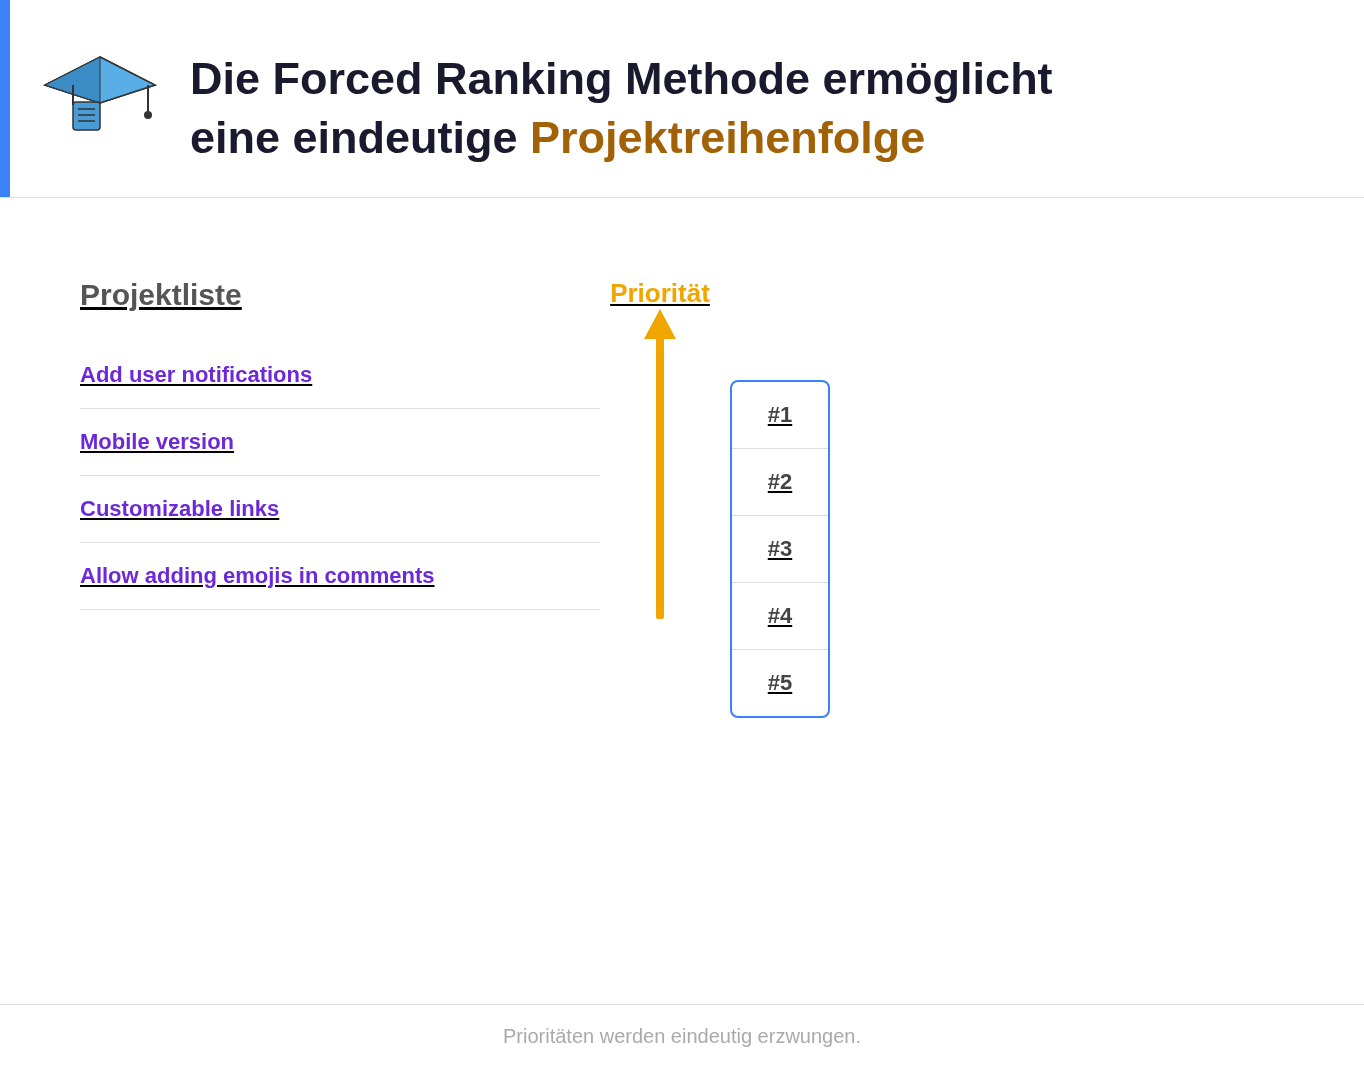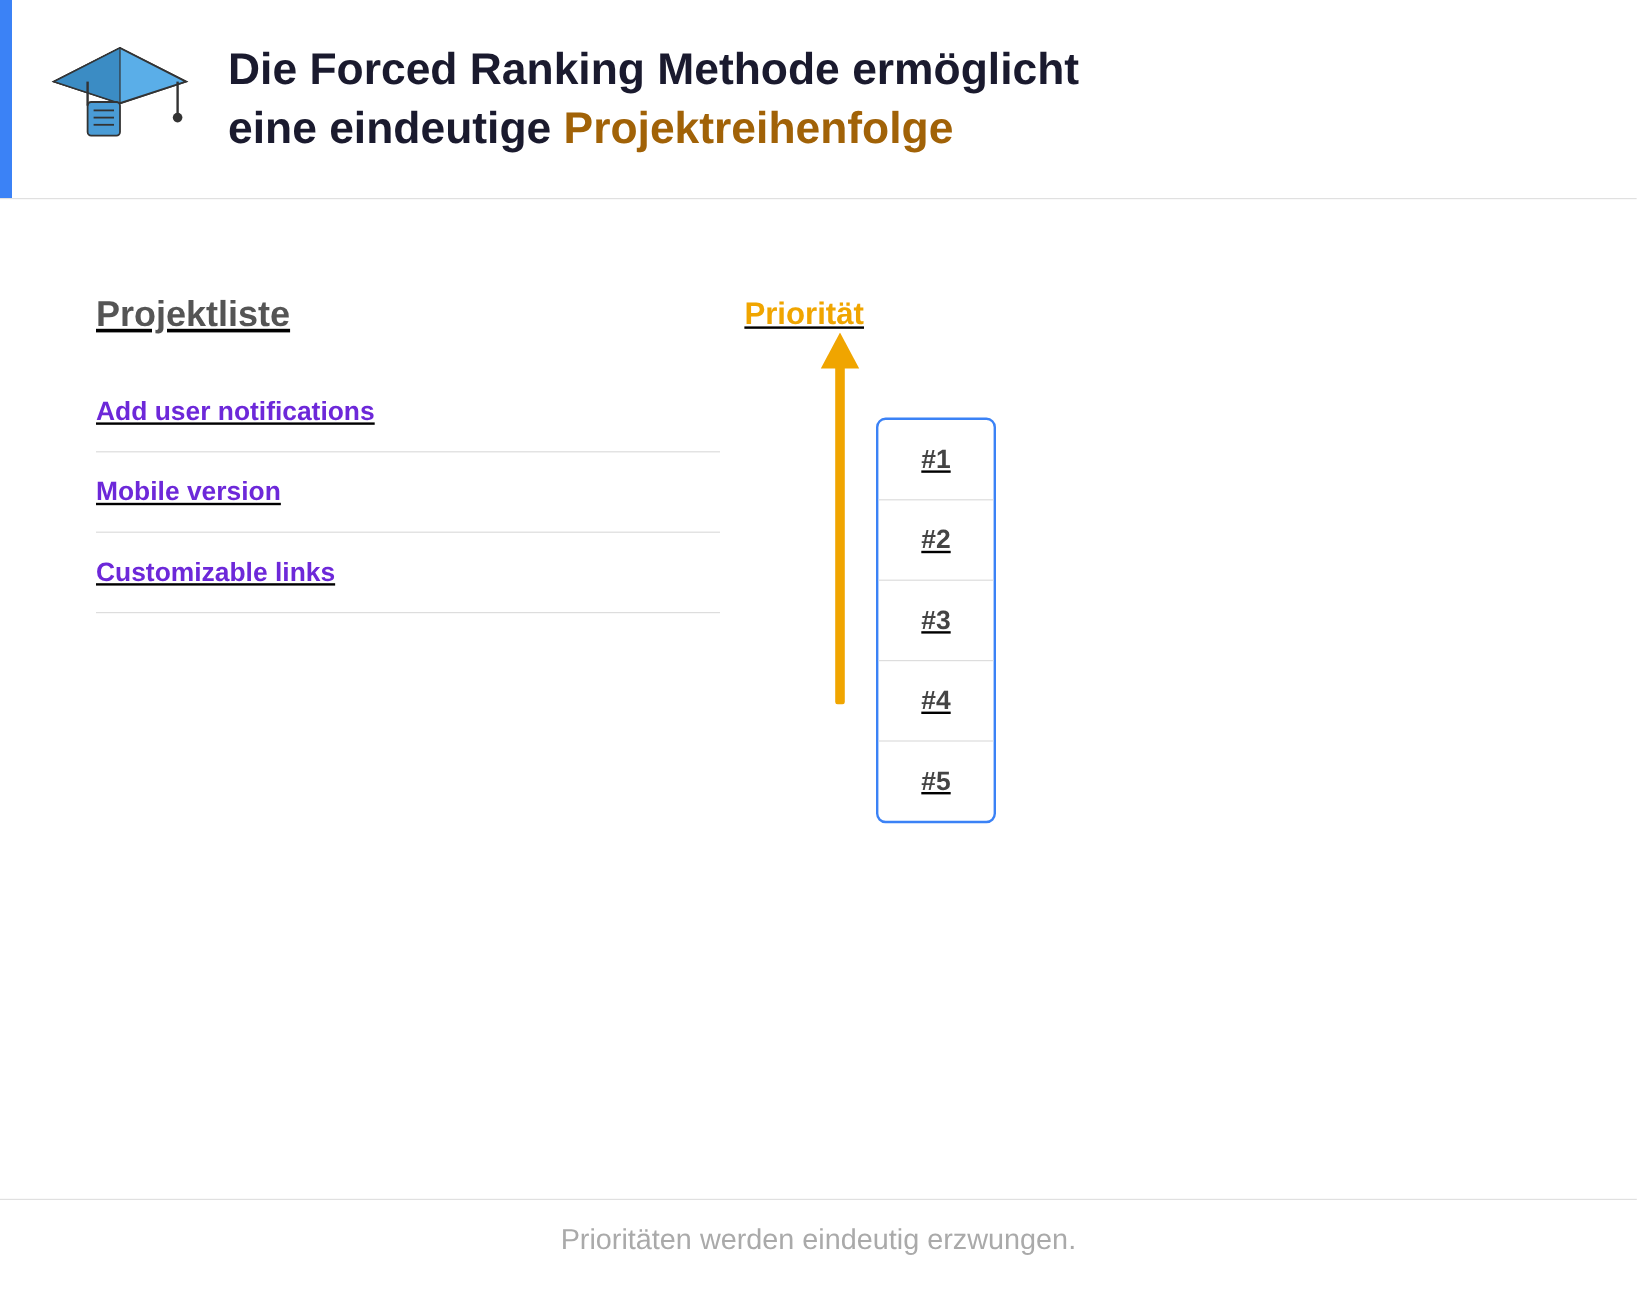--- a/index.html
+++ b/index.html
@@ -35,24 +35,25 @@
       margin-right: 30px;
       flex-shrink: 0;
     }
 
     .graduation-cap {
       width: 120px;
       height: 100px;
     }
 
     .header-text {
-      font-size: 37px;
+      font-size: 45px;
       font-weight: 700;
       color: #1a1a2e;
       line-height: 1.3;
+      margin-top: 20px;
     }
 
     .header-text .highlight {
       color: #a16207;
     }
 
     
     .main {
       padding: 60px 80px 40px 80px;
       display: flex;
@@ -117,21 +118,21 @@
     .chart-section {
       display: flex;
       align-items: flex-start;
       position: relative;
       flex: 1;
     }
 
     .prioritat-area {
       display: flex;
       flex-direction: column;
-      align-items: flex-end;
+      align-items: center;
       position: relative;
       width: 120px;
       flex-shrink: 0;
     }
 
     .reihenfolge-area {
       display: flex;
       flex-direction: column;
       align-items: flex-start;
       padding-left: 50px;
@@ -180,20 +181,23 @@
       <div class="project-list-title">Projektliste</div>
 
       <div class="project-item">
         <span>Add user notifications</span>
       </div>
       <div class="project-item">
         <span>Mobile version</span>
       </div>
       <div class="project-item">
         <span>Customizable links</span>
+      </div>
+      <div class="project-item">
+        <span>Allow adding emojis in comments</span>
       </div>
     </div>
 
     <div class="chart-section">
 
       <div class="prioritat-area">
         <div style="font-size:26px;font-weight:700;color:#f0a500;margin-bottom:0;">Priorität</div>
 
         <svg width="40" height="310" viewBox="0 0 40 310" style="margin-top:0;">
 
@@ -213,14 +217,14 @@
         </div>
       </div>
 
 
     </div>
   </div>
 
 </div>
 
 <div style="position:absolute;bottom:30px;left:0;right:0;text-align:center;border-top:1px solid #e0e0e0;padding-top:20px;">
-  <span style="font-size:24px;color:#aaa;">Prioritäten werden eindeutig erzwungen.</span>
+  <span style="font-size:20px;color:#aaa;">Prioritäten werden eindeutig erzwungen.</span>
 </div>
 
 </body></html>

